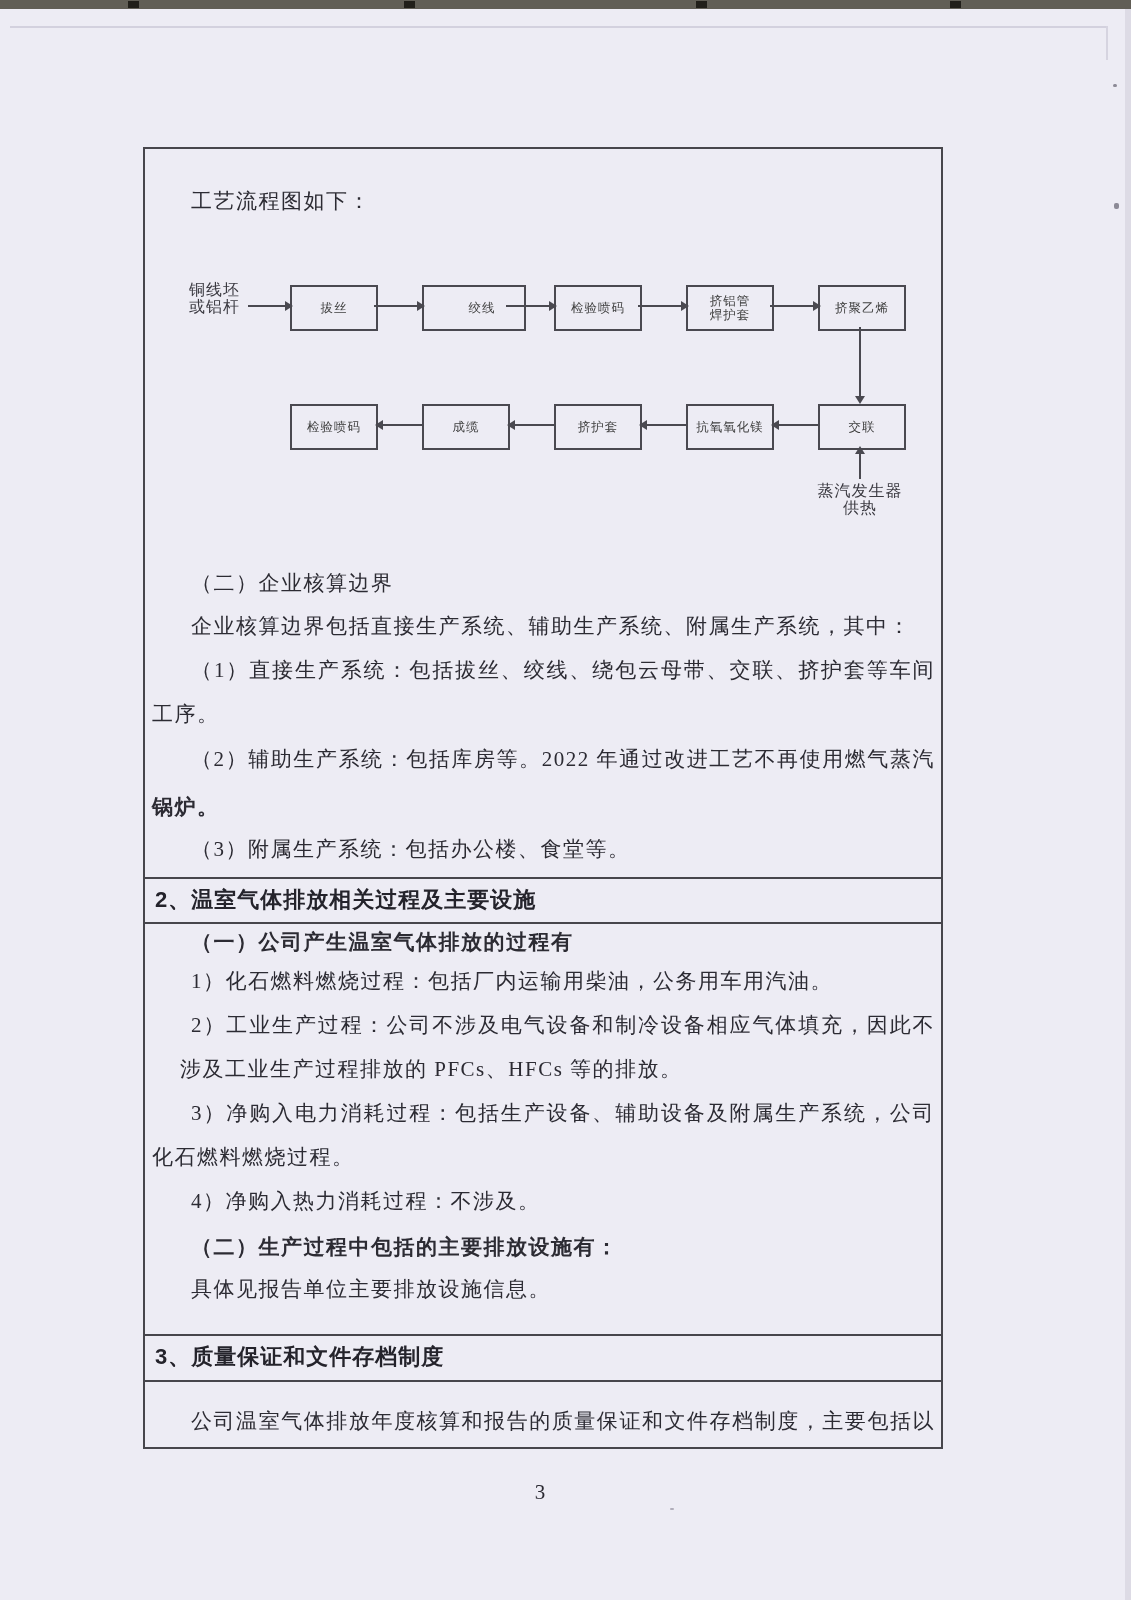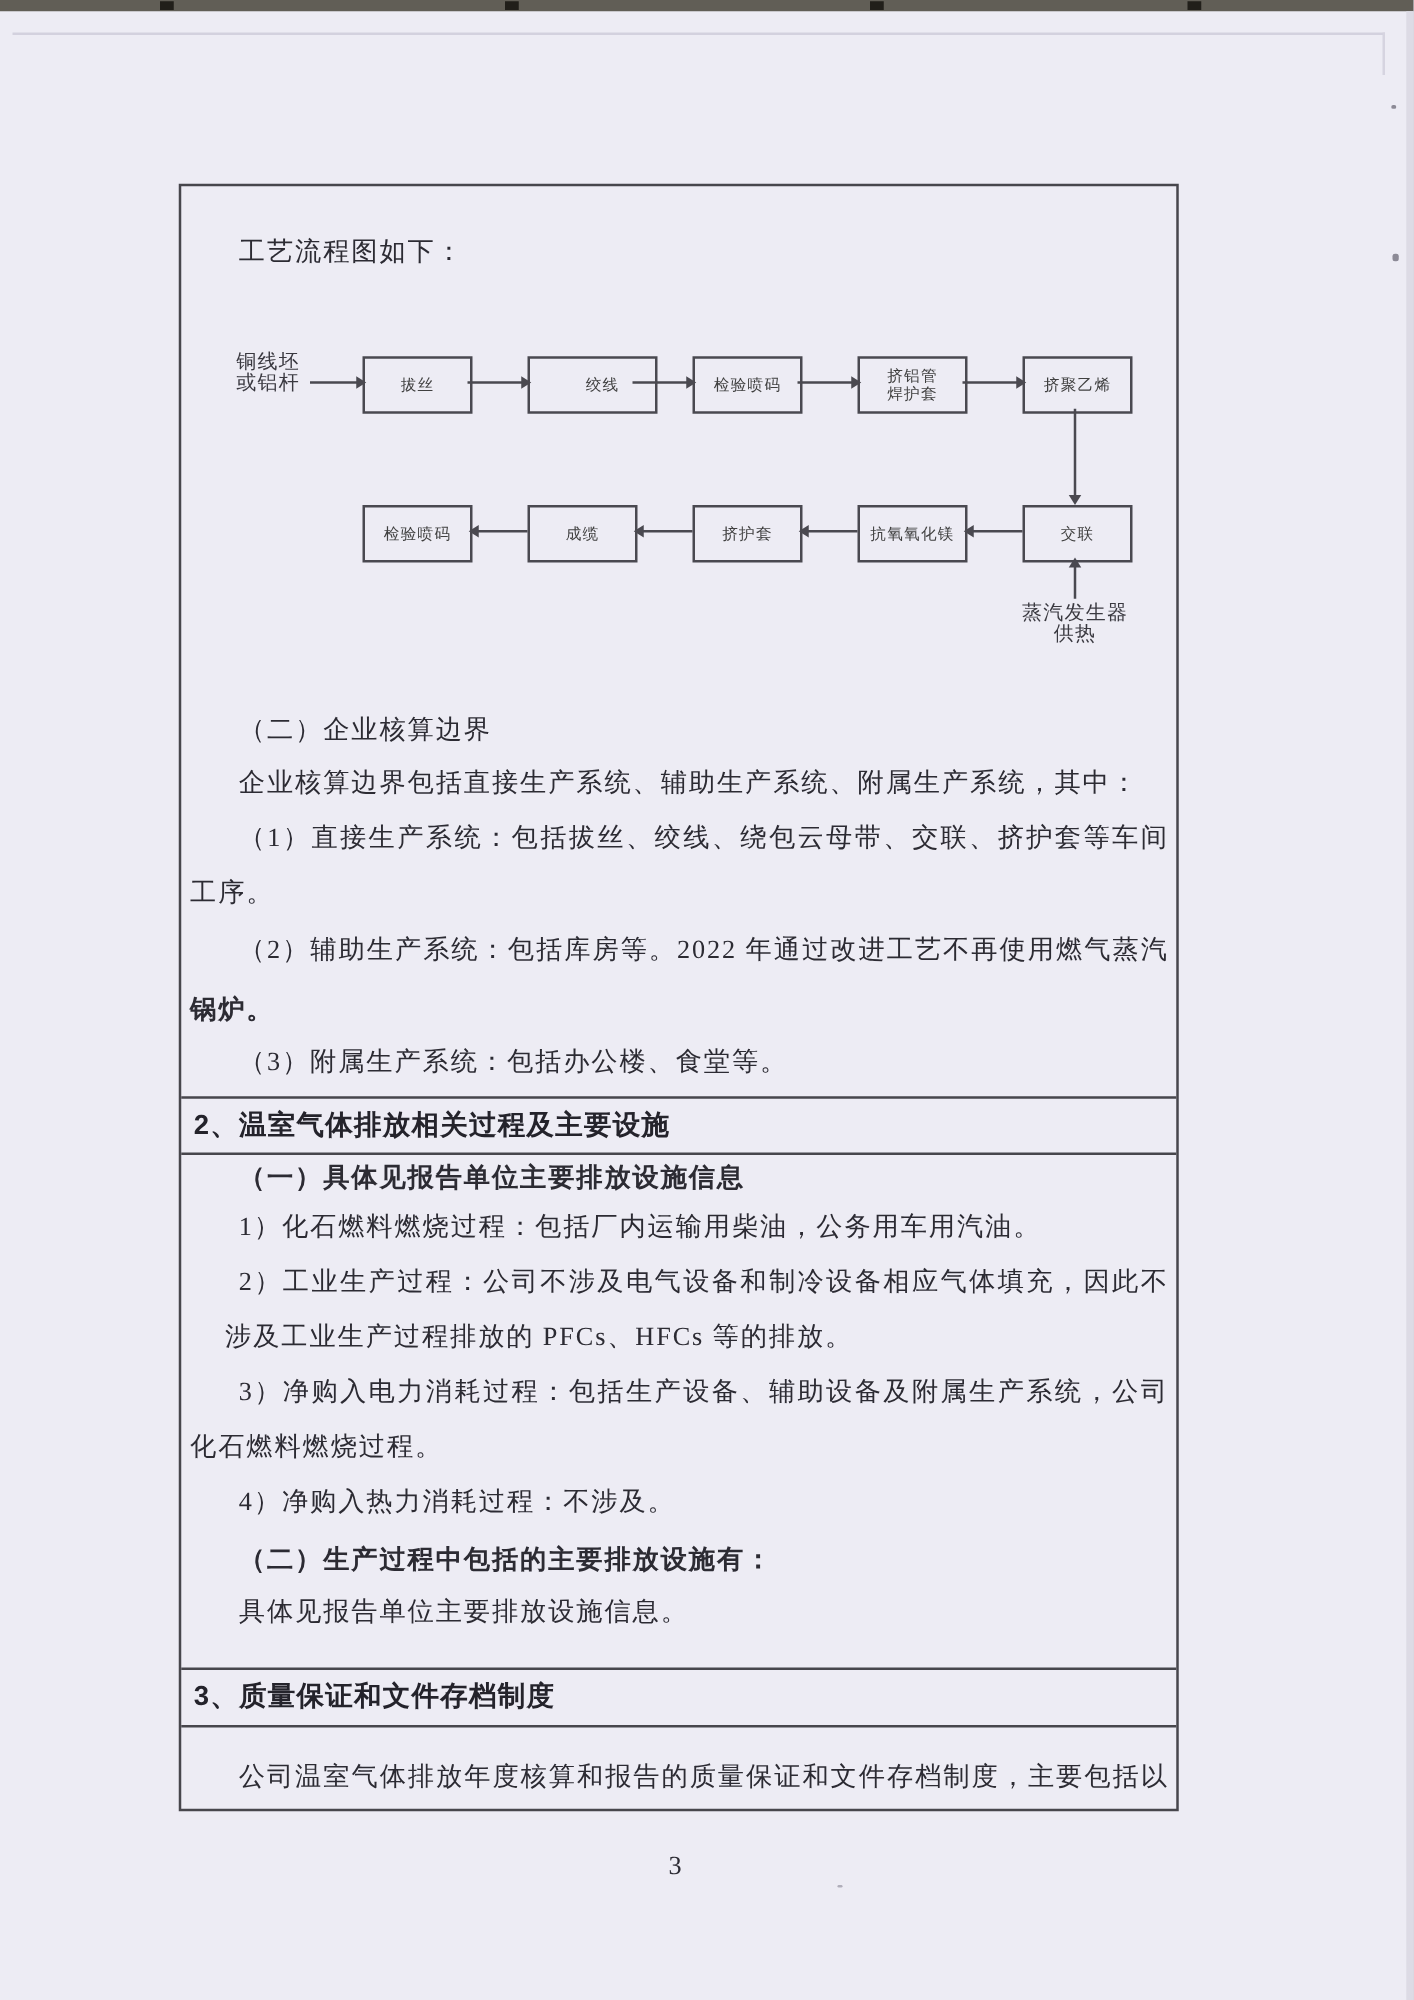--- a/index.html
+++ b/index.html
@@ -147,21 +147,21 @@
     <div id="doc-lines">
         <div class="bl ind" style="top: 39px;">工艺流程图如下：</div>
         <div class="bl ind" style="top: 421px;">（二）企业核算边界</div>
         <div class="bl ind" style="top: 464px;">企业核算边界包括直接生产系统、辅助生产系统、附属生产系统，其中：</div>
         <div class="bl ind just" style="top: 508px;">（1）直接生产系统：包括拔丝、绞线、绕包云母带、交联、挤护套等车间</div>
         <div class="bl" style="top: 552px;">工序。</div>
         <div class="bl ind just" style="top: 597px;">（2）辅助生产系统：包括库房等。2022 年通过改进工艺不再使用燃气蒸汽</div>
         <div class="bl" style="top: 645px; font-weight: bold;">锅炉。</div>
         <div class="bl ind" style="top: 687px;">（3）附属生产系统：包括办公楼、食堂等。</div>
         <div class="bl hdr" style="top: 738px;">2、温室气体排放相关过程及主要设施</div>
-        <div class="bl ind b" style="top: 780px;">（一）具体见报告单位主要排放设施信息</div>
+        <div class="bl ind b" style="top: 780px;">（一）公司产生温室气体排放的过程有</div>
         <div class="bl ind" style="top: 819px;">1）化石燃料燃烧过程：包括厂内运输用柴油，公务用车用汽油。</div>
         <div class="bl ind just" style="top: 863px;">2）工业生产过程：公司不涉及电气设备和制冷设备相应气体填充，因此不</div>
         <div class="bl" style="top: 907px; margin-left: 28px;">涉及工业生产过程排放的 PFCs、HFCs 等的排放。</div>
         <div class="bl ind just" style="top: 951px;">3）净购入电力消耗过程：包括生产设备、辅助设备及附属生产系统，公司</div>
         <div class="bl" style="top: 995px;">化石燃料燃烧过程。</div>
         <div class="bl ind" style="top: 1039px;">4）净购入热力消耗过程：不涉及。</div>
         <div class="bl ind b" style="top: 1085px;">（二）生产过程中包括的主要排放设施有：</div>
         <div class="bl ind" style="top: 1127px;">具体见报告单位主要排放设施信息。</div>
         <div class="bl hdr" style="top: 1195px;">3、质量保证和文件存档制度</div>
         <div class="bl ind just" style="top: 1259px;">公司温室气体排放年度核算和报告的质量保证和文件存档制度，主要包括以</div>

